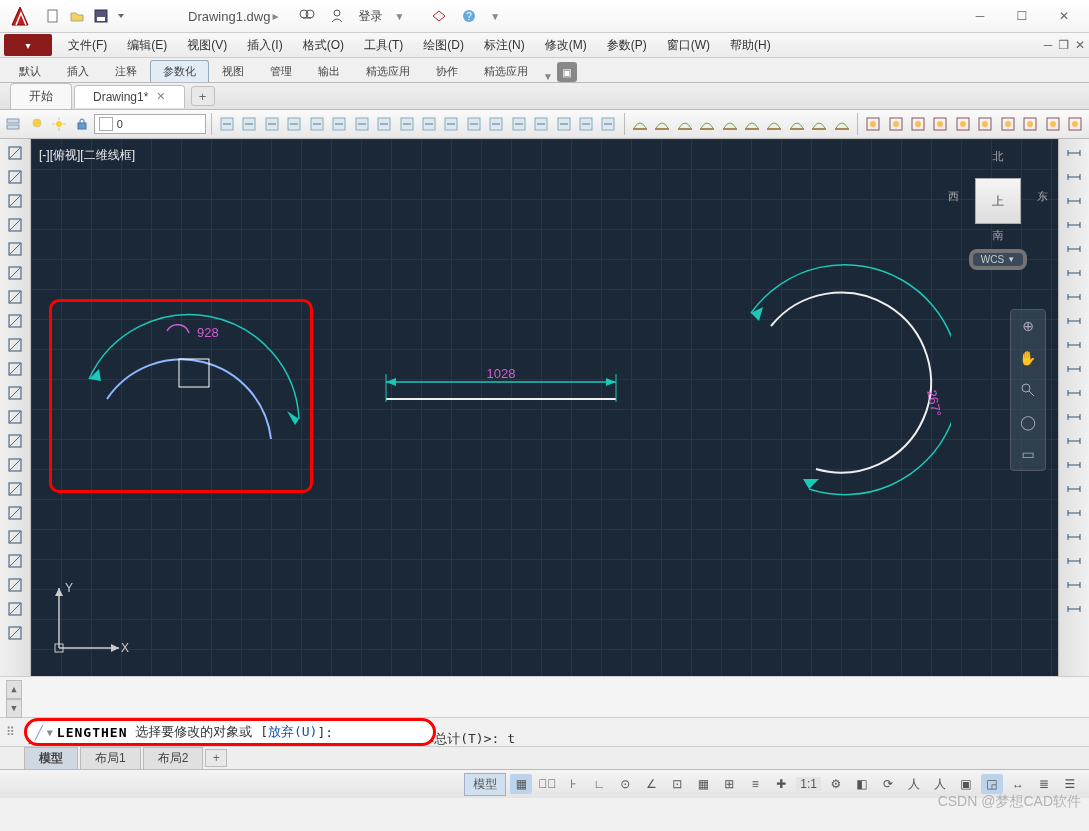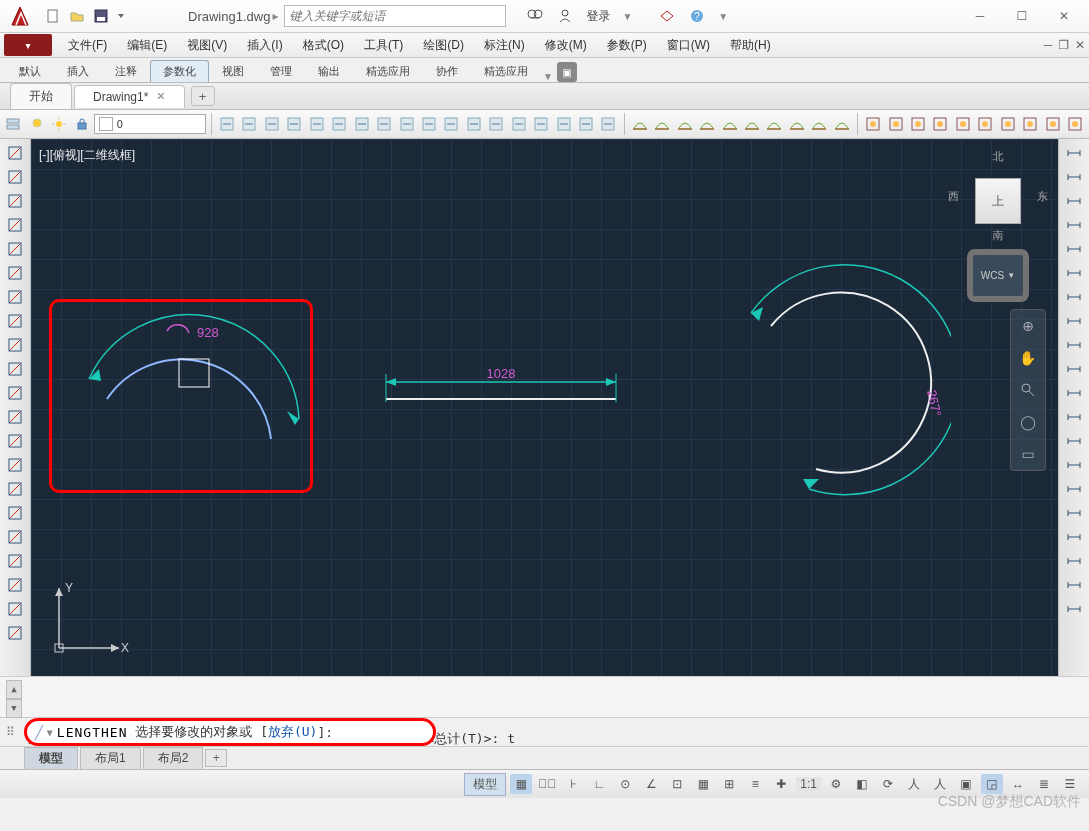--- a/index.html
+++ b/index.html
@@ -34,33 +34,33 @@
 .tbstrip1 .clr{width:12px;height:12px;border:1px solid #aaa;background:#fff;margin-right:4px}
 .mainrow{display:flex;height:537px}
 .lefttb{width:30px;background:linear-gradient(90deg,#f0f0f0,#e0e0e0);border-right:1px solid #bbb;display:flex;flex-direction:column;align-items:center;padding-top:4px;gap:4px}
 .lefttb .lb{width:20px;height:20px;display:flex;align-items:center;justify-content:center}
 .canvas{flex:1;background:#1b2838;position:relative;overflow:hidden}
 .canvas .grid{position:absolute;inset:0;background-image:linear-gradient(#25354a 1px,transparent 1px),linear-gradient(90deg,#25354a 1px,transparent 1px);background-size:30px 30px}
 .vp-label{position:absolute;top:8px;left:8px;color:#eee;font-size:12px}
 .ucs{position:absolute;bottom:18px;left:18px;width:80px;height:80px}
 .viewcube-wrap{position:absolute;top:10px;right:10px;width:100px;height:130px;text-align:center;color:#aaa;font-size:11px}
 .viewcube{width:44px;height:44px;background:linear-gradient(#f5f5f5,#ddd);margin:14px auto 4px;display:flex;align-items:center;justify-content:center;color:#555;font-size:12px;border:1px solid #aaa}
-.wcs{background:#3a4a5a;color:#ccc;font-size:10px;padding:15px 8px;border-radius:8px;display:inline-flex;align-items:center;gap:3px;margin-top:6px;border:6px solid #737373}
+.wcs{background:#3a4a5a;color:#ccc;font-size:10px;padding:1px 8px;border-radius:8px;display:inline-flex;align-items:center;gap:3px;margin-top:6px;border:4px solid #737373}
 .navbar-right{position:absolute;top:170px;right:12px;width:34px;background:rgba(70,85,100,.5);border-radius:4px;border:1px solid #556;padding:4px 0;display:flex;flex-direction:column;align-items:center;gap:8px}
 .navbar-right .nb{width:24px;height:24px;color:#aab;display:flex;align-items:center;justify-content:center;font-size:14px}
 .redbox{position:absolute;border:3px solid #f00;border-radius:10px}
 .righttb{width:30px;background:linear-gradient(90deg,#e0e0e0,#f0f0f0);border-left:1px solid #bbb;display:flex;flex-direction:column;align-items:center;padding-top:4px;gap:4px}
 .righttb .lb{width:20px;height:20px;display:flex;align-items:center;justify-content:center}
 .cmdhist{height:36px;background:#f4f4f4;border-top:1px solid #ccc;border-bottom:1px solid #ccc;padding:2px 28px 2px 28px;font-family:SimSun,monospace;font-size:13px;color:#333;line-height:17px;white-space:pre;position:relative}
 .cmdhist .sc{position:absolute;left:6px;top:3px;width:16px;height:28px;display:flex;flex-direction:column}
 .cmdhist .sc div{flex:1;background:#e0e0e0;border:1px solid #bbb;display:flex;align-items:center;justify-content:center;font-size:9px;color:#666}
 .cmdline-wrap{height:28px;display:flex;align-items:center;padding:0 24px;position:relative}
 .cmdline{border:3px solid #f00;border-radius:14px;height:22px;flex:1;max-width:390px;display:flex;align-items:center;padding:0 8px;background:#fff;font-family:SimSun,monospace;font-size:13px}
 .cmdline .chev{color:#888;margin:0 4px;font-size:10px}
-.cmdline .cmd{font-weight:normal;color:#000;letter-spacing:1px}
+.cmdline .cmd{font-weight:bold;color:#000;letter-spacing:1px}
 .cmdline .opt{color:#15a}
 .layouttabs{height:22px;background:#eee;border-top:1px solid #ccc;display:flex;align-items:center;padding-left:24px;gap:2px}
 .layouttabs .lt{padding:2px 14px;background:#e0e0e0;border:1px solid #bbb;font-size:12px;color:#444}
 .layouttabs .lt.active{background:#cfd8e0;font-weight:bold}
 .layouttabs .plus2{width:20px;height:16px;background:#e8e8e8;border:1px solid #bbb;display:flex;align-items:center;justify-content:center;font-size:12px;color:#666}
 .statusbar{height:28px;background:linear-gradient(#f4f4f4,#e4e4e4);border-top:1px solid #bbb;display:flex;align-items:center;padding:0 8px;gap:4px;position:relative}
 .statusbar .sb{width:22px;height:20px;display:flex;align-items:center;justify-content:center;color:#555}
 .statusbar .sb.on{background:#bcd4eb;border-radius:2px}
 .statusbar .sbtxt{font-size:12px;color:#555;padding:0 4px;background:#e4e4e4}
 .statusbar .model{background:#d0e0ee;padding:2px 8px;border:1px solid #aac}
@@ -95,23 +95,20 @@
         </svg>
       </div>
     <div class="tb" style="width:12px">
         <svg width="8" height="8">
           <path d="M1 2 L4 6 L7 2" fill="#666"></path>
         </svg>
       </div>
   </div>
   <div class="docname">Drawing1.dwg</div>
   <span style="color:#888;margin-left:2px">▸</span>
-  <div class="searchbox">
-    <input placeholder="键入关键字或短语" style="">
-  </div>
   <div class="tbicons">
     <div class="tb">
         <svg width="16" height="14">
           <circle cx="5" cy="5" r="4" fill="none" stroke="#555"></circle>
           <circle cx="11" cy="5" r="4" fill="none" stroke="#555"></circle>
           <line x1="4" y1="9" x2="12" y2="9" stroke="#555"></line>
         </svg>
       </div>
     <div class="tb">
         <svg width="14" height="14">

